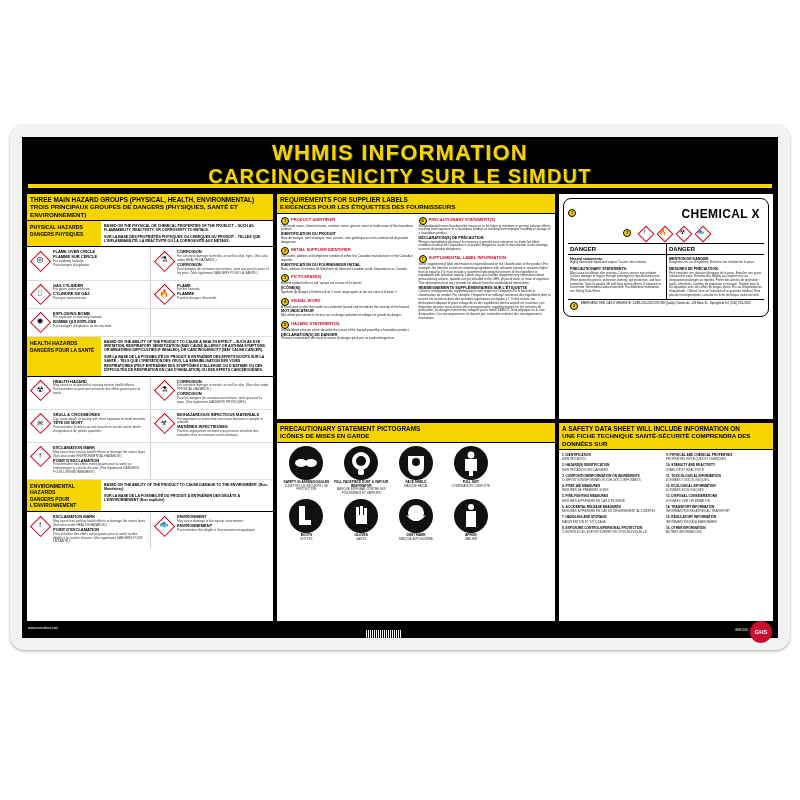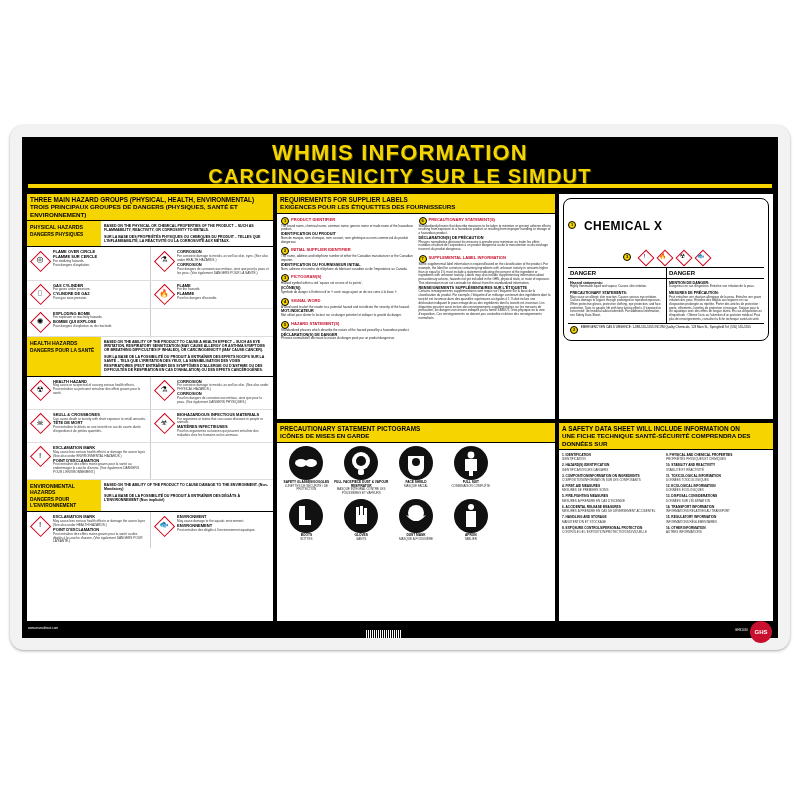--- a/index.html
+++ b/index.html
@@ -79,21 +79,21 @@
   .num{
     display:inline-block;width:6px;height:6px;border-radius:50%;background:#f5d400;
     color:#000;font-size:4px;text-align:center;line-height:6px;font-weight:bold;margin-right:2px;
     vertical-align:top;border:.5px solid #000;
   }
   .twocol{display:flex;gap:5px;}
   .twocol > div{width:50%;}
 
   
   .labelcard{border:1.5px solid #000;border-radius:8px;background:#fff;margin:4px;padding:4px;box-sizing:border-box;}
-  .labelcard h3{margin:16px;font-size:12px;font-weight:bold;text-align:left;letter-spacing:.4px;}
+  .labelcard h3{margin:4px;font-size:12px;font-weight:bold;text-align:right;letter-spacing:.4px;}
   .pictorow{display:flex;justify-content:center;gap:4px;margin:3px 0;}
   .dangerrow{display:flex;border-top:1px solid #000;border-bottom:1px solid #000;}
   .dangerrow > div{width:50%;padding:2px;box-sizing:border-box;font-size:6px;font-weight:bold;}
   .dangerrow > div + div{border-left:1px solid #000;}
   .lblcols{display:flex;}
   .lblcols > div{width:50%;padding:2px;box-sizing:border-box;}
   .lblcols > div + div{border-left:1px solid #000;}
   .lblcols .hh{font-size:3.6px;font-weight:bold;line-height:4.4px;}
   .lblcols .pp{font-size:3px;line-height:3.7px;color:#222;}
   .emerg{border-top:1px solid #000;padding:2px;font-size:3px;line-height:3.7px;}

